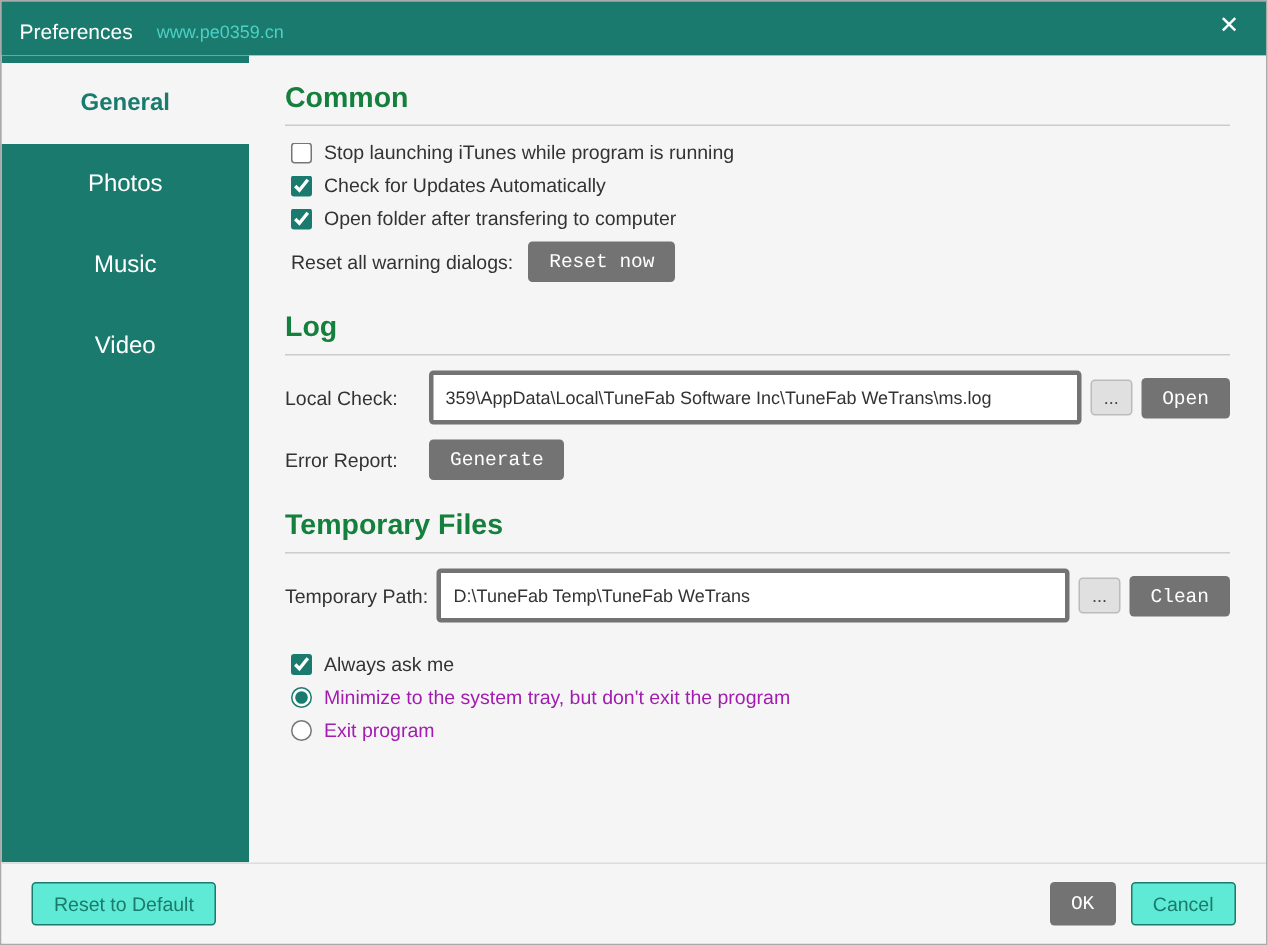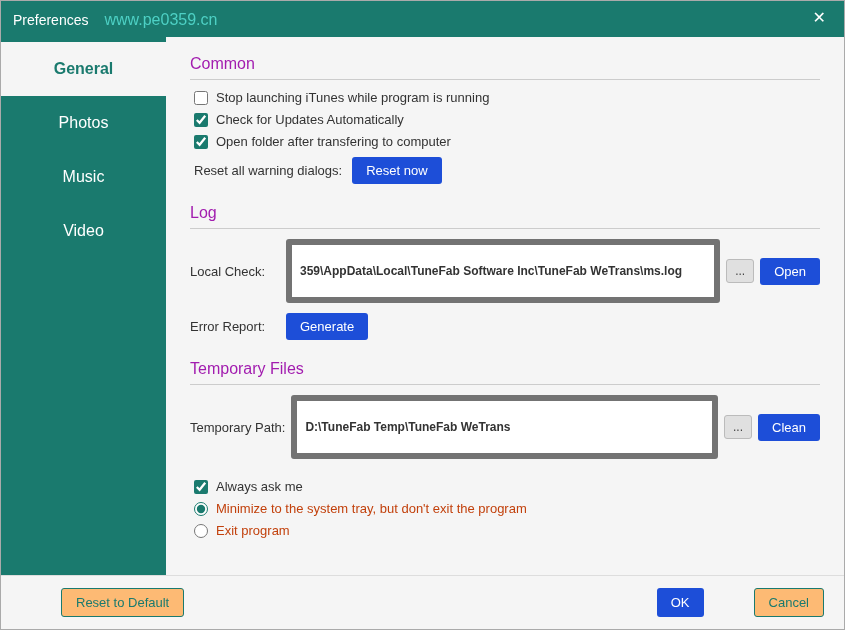--- a/index.html
+++ b/index.html
@@ -36,21 +36,21 @@
       display: flex;
       align-items: center;
       gap: 8px;
     }
     .title-text {
       font-size: 14px;
       font-weight: 500;
       color: white;
     }
     .watermark {
-      font-size: 16px;
+      font-size: 12px;
       color: #4dd0c4;
       margin-left: 8px;
     }
     .close-btn {
       background: none;
       border: none;
       color: white;
       font-size: 16px;
       cursor: pointer;
       padding: 2px 6px;
@@ -84,23 +84,23 @@
     .main-content {
       flex: 1;
       padding: 18px 24px;
       overflow-y: auto;
       background: #f5f5f5;
     }
     .section {
       margin-bottom: 20px;
     }
     .section-title {
-      font-size: 16px;
-      font-weight: 400;
-      color: #a21caf;
+      font-size: 19px;
+      font-weight: 700;
+      color: #15803d;
       margin-bottom: 10px;
       padding-bottom: 6px;
       border-bottom: 1px solid #ccc;
     }
     .checkbox-row {
       display: flex;
       align-items: center;
       gap: 8px;
       margin-bottom: 7px;
       padding-left: 4px;
@@ -120,58 +120,57 @@
       align-items: center;
       gap: 10px;
       margin-top: 8px;
       padding-left: 4px;
     }
     .reset-row-label {
       font-size: 13px;
       color: #333;
     }
     .btn-teal {
-      background: #1d4ed8;
+      background: #737373;
       color: white;
       border: none;
       padding: 6px 14px;
       border-radius: 3px;
       cursor: pointer;
       font-size: 13px;
+      font-family: Liberation Mono, monospace;
     }
     .btn-outline {
-      background: #fdba74;
+      background: #5eead4;
       color: #1a7a6e;
       border: 1px solid #1a7a6e;
       padding: 6px 14px;
       border-radius: 3px;
       cursor: pointer;
       font-size: 13px;
-      margin-left: 40px;
     }
     .path-row {
       display: flex;
       align-items: center;
       gap: 6px;
       margin-bottom: 10px;
     }
     .path-label {
       font-size: 13px;
       color: #333;
       min-width: 90px;
     }
     .path-input {
       flex: 1;
-      padding: 19px 8px;
-      border: 6px solid #737373;
+      padding: 8px 8px;
+      border: 3px solid #737373;
       border-radius: 3px;
       font-size: 12px;
       color: #333;
       background: white;
-      font-weight: bold;
     }
     .browse-btn {
       background: #e0e0e0;
       border: 1px solid #bbb;
       padding: 4px 8px;
       border-radius: 3px;
       cursor: pointer;
       font-size: 12px;
       color: #444;
     }
@@ -183,21 +182,21 @@
       padding-left: 4px;
     }
     .radio-row input[type="radio"] {
       width: 14px;
       height: 14px;
       accent-color: #1a7a6e;
       cursor: pointer;
     }
     .radio-label {
       font-size: 13px;
-      color: #c2410c;
+      color: #a21caf;
     }
     .footer {
       display: flex;
       align-items: center;
       justify-content: space-between;
       padding: 12px 20px;
       border-top: 1px solid #ddd;
       background: #f5f5f5;
       flex-shrink: 0;
     }

